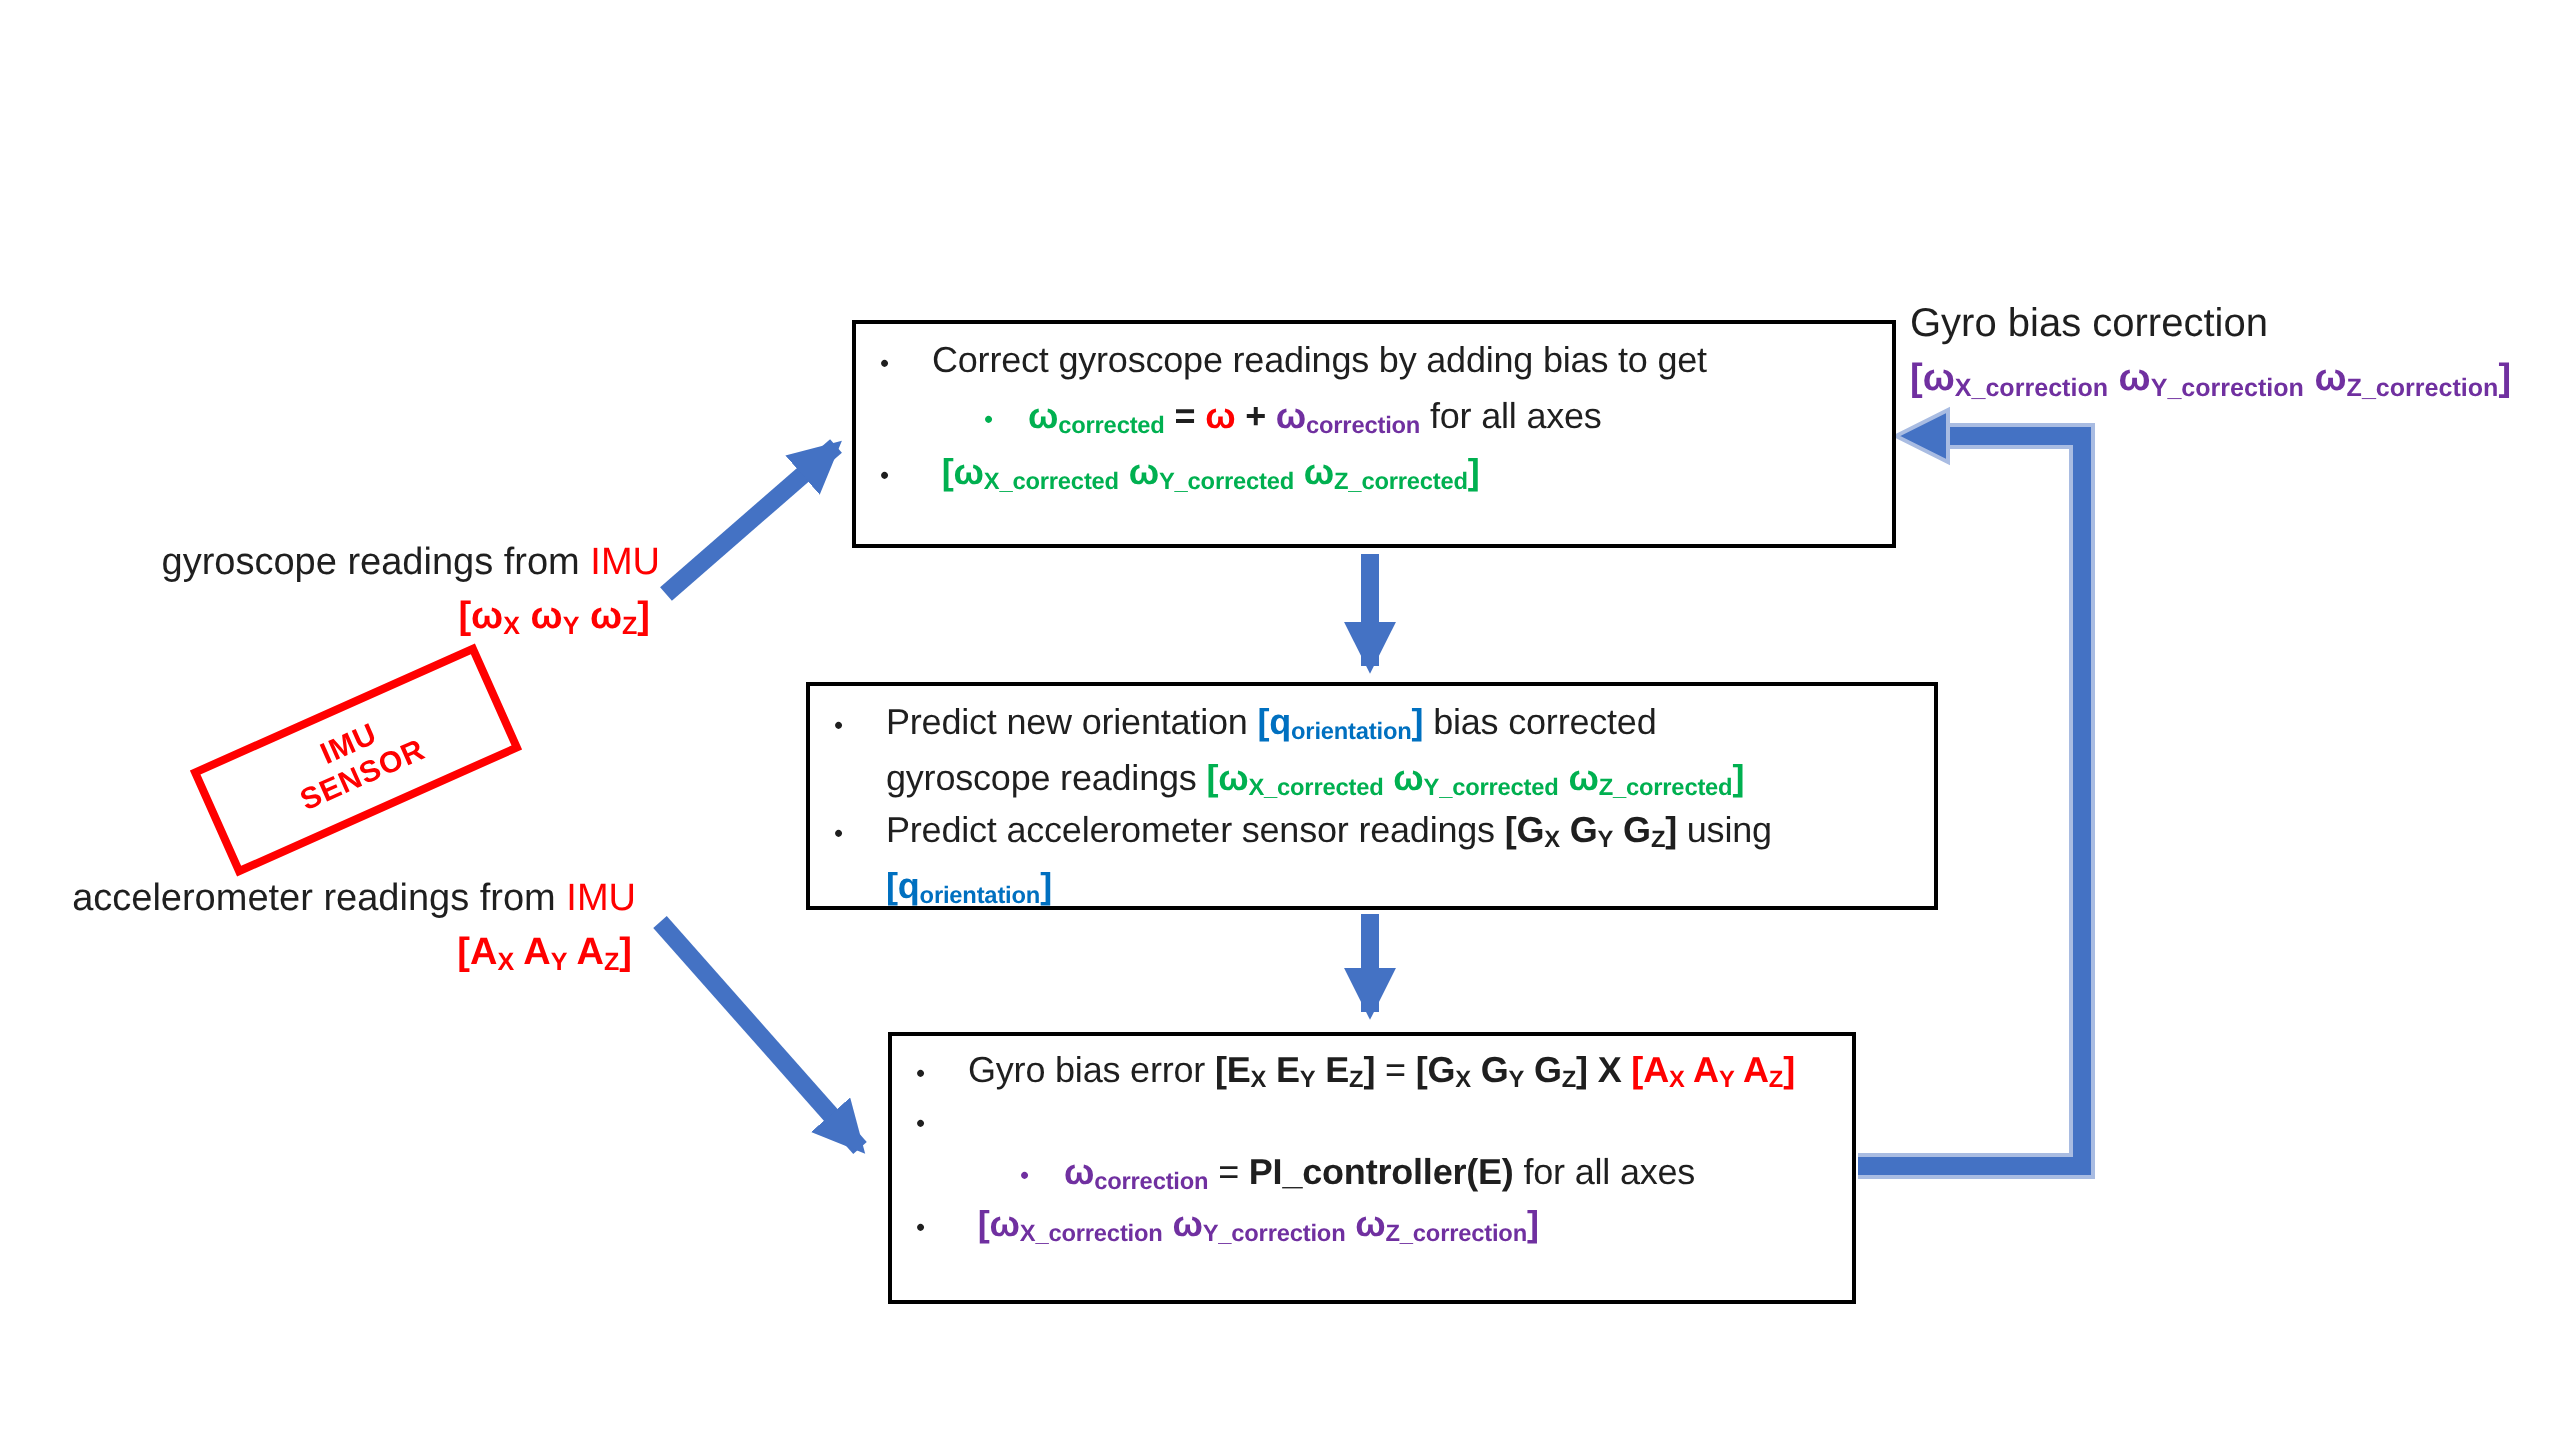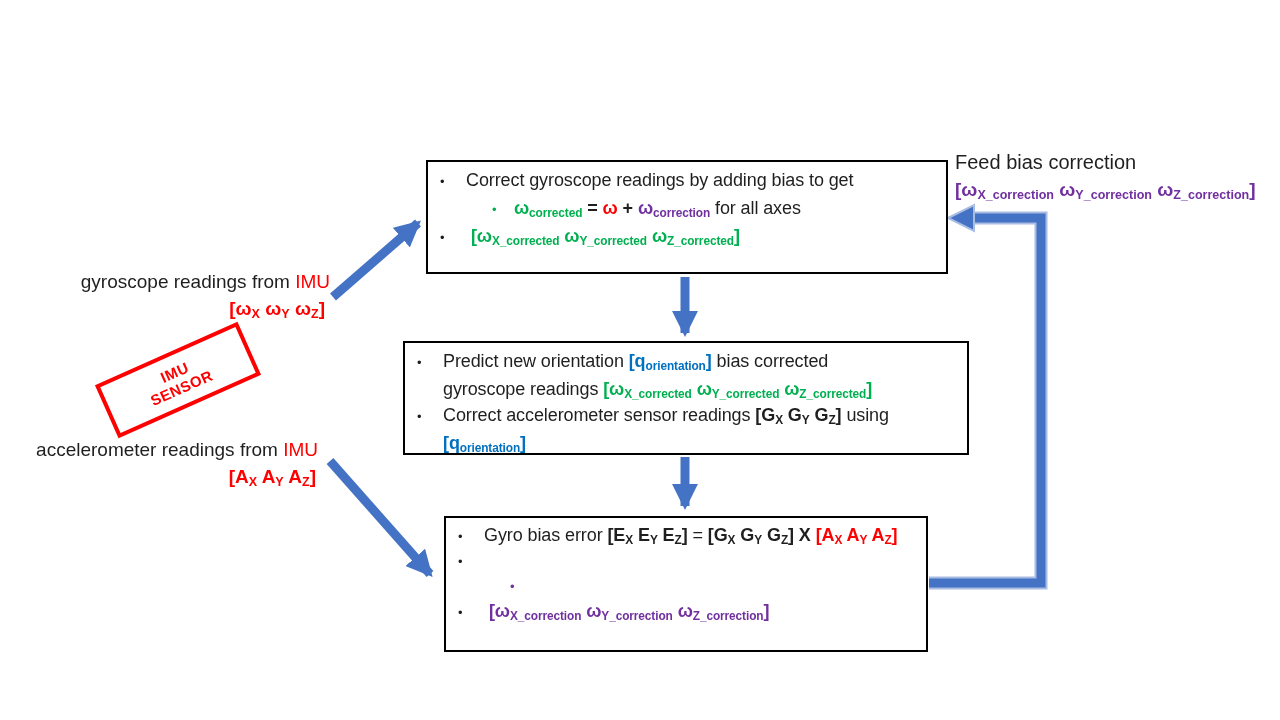--- a/index.html
+++ b/index.html
@@ -82,57 +82,58 @@
       <div class="line">
         <span class="bullet" style="color: rgb(31, 31, 31);">•</span>
         <span class="ltext"><span>Predict new orientation </span><span style="color: rgb(0, 112, 192); font-weight: 700;">[q</span><sub style="color: rgb(0, 112, 192); font-weight: 700;">orientation</sub><span style="color: rgb(0, 112, 192); font-weight: 700;">]</span><span> bias corrected</span></span>
       </div>
       <div class="line">
         <span class="bullet"></span>
         <span class="ltext"><span>gyroscope readings </span><span style="color: rgb(0, 176, 80); font-weight: 700;">[ω</span><sub style="color: rgb(0, 176, 80); font-weight: 700;">X_corrected</sub><span style="color: rgb(0, 176, 80); font-weight: 700;"> ω</span><sub style="color: rgb(0, 176, 80); font-weight: 700;">Y_corrected</sub><span style="color: rgb(0, 176, 80); font-weight: 700;"> ω</span><sub style="color: rgb(0, 176, 80); font-weight: 700;">Z_corrected</sub><span style="color: rgb(0, 176, 80); font-weight: 700;">]</span></span>
       </div>
       <div class="line">
         <span class="bullet" style="color: rgb(31, 31, 31);">•</span>
-        <span class="ltext"><span>Correct accelerometer sensor readings </span><span style="font-weight: 700;">[G</span><sub style="font-weight: 700;">X</sub><span style="font-weight: 700;"> G</span><sub style="font-weight: 700;">Y</sub><span style="font-weight: 700;"> G</span><sub style="font-weight: 700;">Z</sub><span style="font-weight: 700;">]</span><span> using</span></span>
+        <span class="ltext"><span>Predict accelerometer sensor readings </span><span style="font-weight: 700;">[G</span><sub style="font-weight: 700;">X</sub><span style="font-weight: 700;"> G</span><sub style="font-weight: 700;">Y</sub><span style="font-weight: 700;"> G</span><sub style="font-weight: 700;">Z</sub><span style="font-weight: 700;">]</span><span> using</span></span>
       </div>
       <div class="line">
         <span class="bullet"></span>
         <span class="ltext"><span style="color: rgb(0, 112, 192); font-weight: 700;">[q</span><sub style="color: rgb(0, 112, 192); font-weight: 700;">orientation</sub><span style="color: rgb(0, 112, 192); font-weight: 700;">]</span></span>
       </div>
     </div>
 
   <div class="pbox" style="left:444px;top:516px;width:484px;height:136px;line-height:25px;">
       <div class="line">
         <span class="bullet" style="color: rgb(31, 31, 31);">•</span>
         <span class="ltext"><span>Gyro bias error </span><span style="font-weight: 700;">[E</span><sub style="font-weight: 700;">X</sub><span style="font-weight: 700;"> E</span><sub style="font-weight: 700;">Y</sub><span style="font-weight: 700;"> E</span><sub style="font-weight: 700;">Z</sub><span style="font-weight: 700;">]</span><span> = </span><span style="font-weight: 700;">[G</span><sub style="font-weight: 700;">X</sub><span style="font-weight: 700;"> G</span><sub style="font-weight: 700;">Y</sub><span style="font-weight: 700;"> G</span><sub style="font-weight: 700;">Z</sub><span style="font-weight: 700;">]</span><span style="font-weight: 700;"> X </span><span style="color: rgb(255, 0, 0); font-weight: 700;">[A</span><sub style="color: rgb(255, 0, 0); font-weight: 700;">X</sub><span style="color: rgb(255, 0, 0); font-weight: 700;"> A</span><sub style="color: rgb(255, 0, 0); font-weight: 700;">Y</sub><span style="color: rgb(255, 0, 0); font-weight: 700;"> A</span><sub style="color: rgb(255, 0, 0); font-weight: 700;">Z</sub><span style="color: rgb(255, 0, 0); font-weight: 700;">]</span></span>
       </div>
       <div class="line">
         <span class="bullet" style="color: rgb(31, 31, 31);">•</span>
       </div>
       <div class="line sub-line">
         <span class="bullet" style="color: rgb(112, 48, 160);">•</span>
+        <span class="ltext"><span style="color: rgb(112, 48, 160); font-weight: 700;">ω</span><sub style="color: rgb(112, 48, 160); font-weight: 700;">correction</sub><span> = </span><span style="font-weight: 700;">PI_controller(E)</span><span> for all axes</span></span>
       </div>
       <div class="line">
         <span class="bullet" style="color: rgb(31, 31, 31);">•</span>
         <span class="ltext"><span style="color: rgb(112, 48, 160); font-weight: 700;">&nbsp;[ω</span><sub style="color: rgb(112, 48, 160); font-weight: 700;">X_correction</sub><span style="color: rgb(112, 48, 160); font-weight: 700;"> ω</span><sub style="color: rgb(112, 48, 160); font-weight: 700;">Y_correction</sub><span style="color: rgb(112, 48, 160); font-weight: 700;"> ω</span><sub style="color: rgb(112, 48, 160); font-weight: 700;">Z_correction</sub><span style="color: rgb(112, 48, 160); font-weight: 700;">]</span></span>
       </div>
     </div>
 
   <div class="lbl right" style="left:40px;top:268px;width:290px;">
     <div><span>gyroscope readings from </span><span style="color: rgb(255, 0, 0);">IMU</span></div>
     <div style="padding-right:5px;"><span style="color: rgb(255, 0, 0); font-weight: 700;">[ω</span><sub style="color: rgb(255, 0, 0); font-weight: 700;">X</sub><span style="color: rgb(255, 0, 0); font-weight: 700;"> ω</span><sub style="color: rgb(255, 0, 0); font-weight: 700;">Y</sub><span style="color: rgb(255, 0, 0); font-weight: 700;"> ω</span><sub style="color: rgb(255, 0, 0); font-weight: 700;">Z</sub><span style="color: rgb(255, 0, 0); font-weight: 700;">]</span></div>
   </div>
 
   <div class="lbl right" style="left:18px;top:436px;width:300px;">
     <div><span>accelerometer readings from </span><span style="color: rgb(255, 0, 0);">IMU</span></div>
     <div style="padding-right:2px;"><span style="color: rgb(255, 0, 0); font-weight: 700;">[A</span><sub style="color: rgb(255, 0, 0); font-weight: 700;">X</sub><span style="color: rgb(255, 0, 0); font-weight: 700;"> A</span><sub style="color: rgb(255, 0, 0); font-weight: 700;">Y</sub><span style="color: rgb(255, 0, 0); font-weight: 700;"> A</span><sub style="color: rgb(255, 0, 0); font-weight: 700;">Z</sub><span style="color: rgb(255, 0, 0); font-weight: 700;">]</span></div>
   </div>
 
   <div class="lbl" style="left:955px;top:149px;width:320px;">
-    <div style="font-size:20px;"><span>Feed bias correction</span></div>
+    <div style="font-size:20px;"><span>Gyro bias correction</span></div>
     <div><span style="color: rgb(112, 48, 160); font-weight: 700;">[ω</span><sub style="color: rgb(112, 48, 160); font-weight: 700;">X_correction</sub><span style="color: rgb(112, 48, 160); font-weight: 700;"> ω</span><sub style="color: rgb(112, 48, 160); font-weight: 700;">Y_correction</sub><span style="color: rgb(112, 48, 160); font-weight: 700;"> ω</span><sub style="color: rgb(112, 48, 160); font-weight: 700;">Z_correction</sub><span style="color: rgb(112, 48, 160); font-weight: 700;">]</span></div>
   </div>
 
   <div class="imu-stamp">
     <div class="txt">
       <div>IMU</div>
       <div>SENSOR</div>
     </div>
   </div>
 

